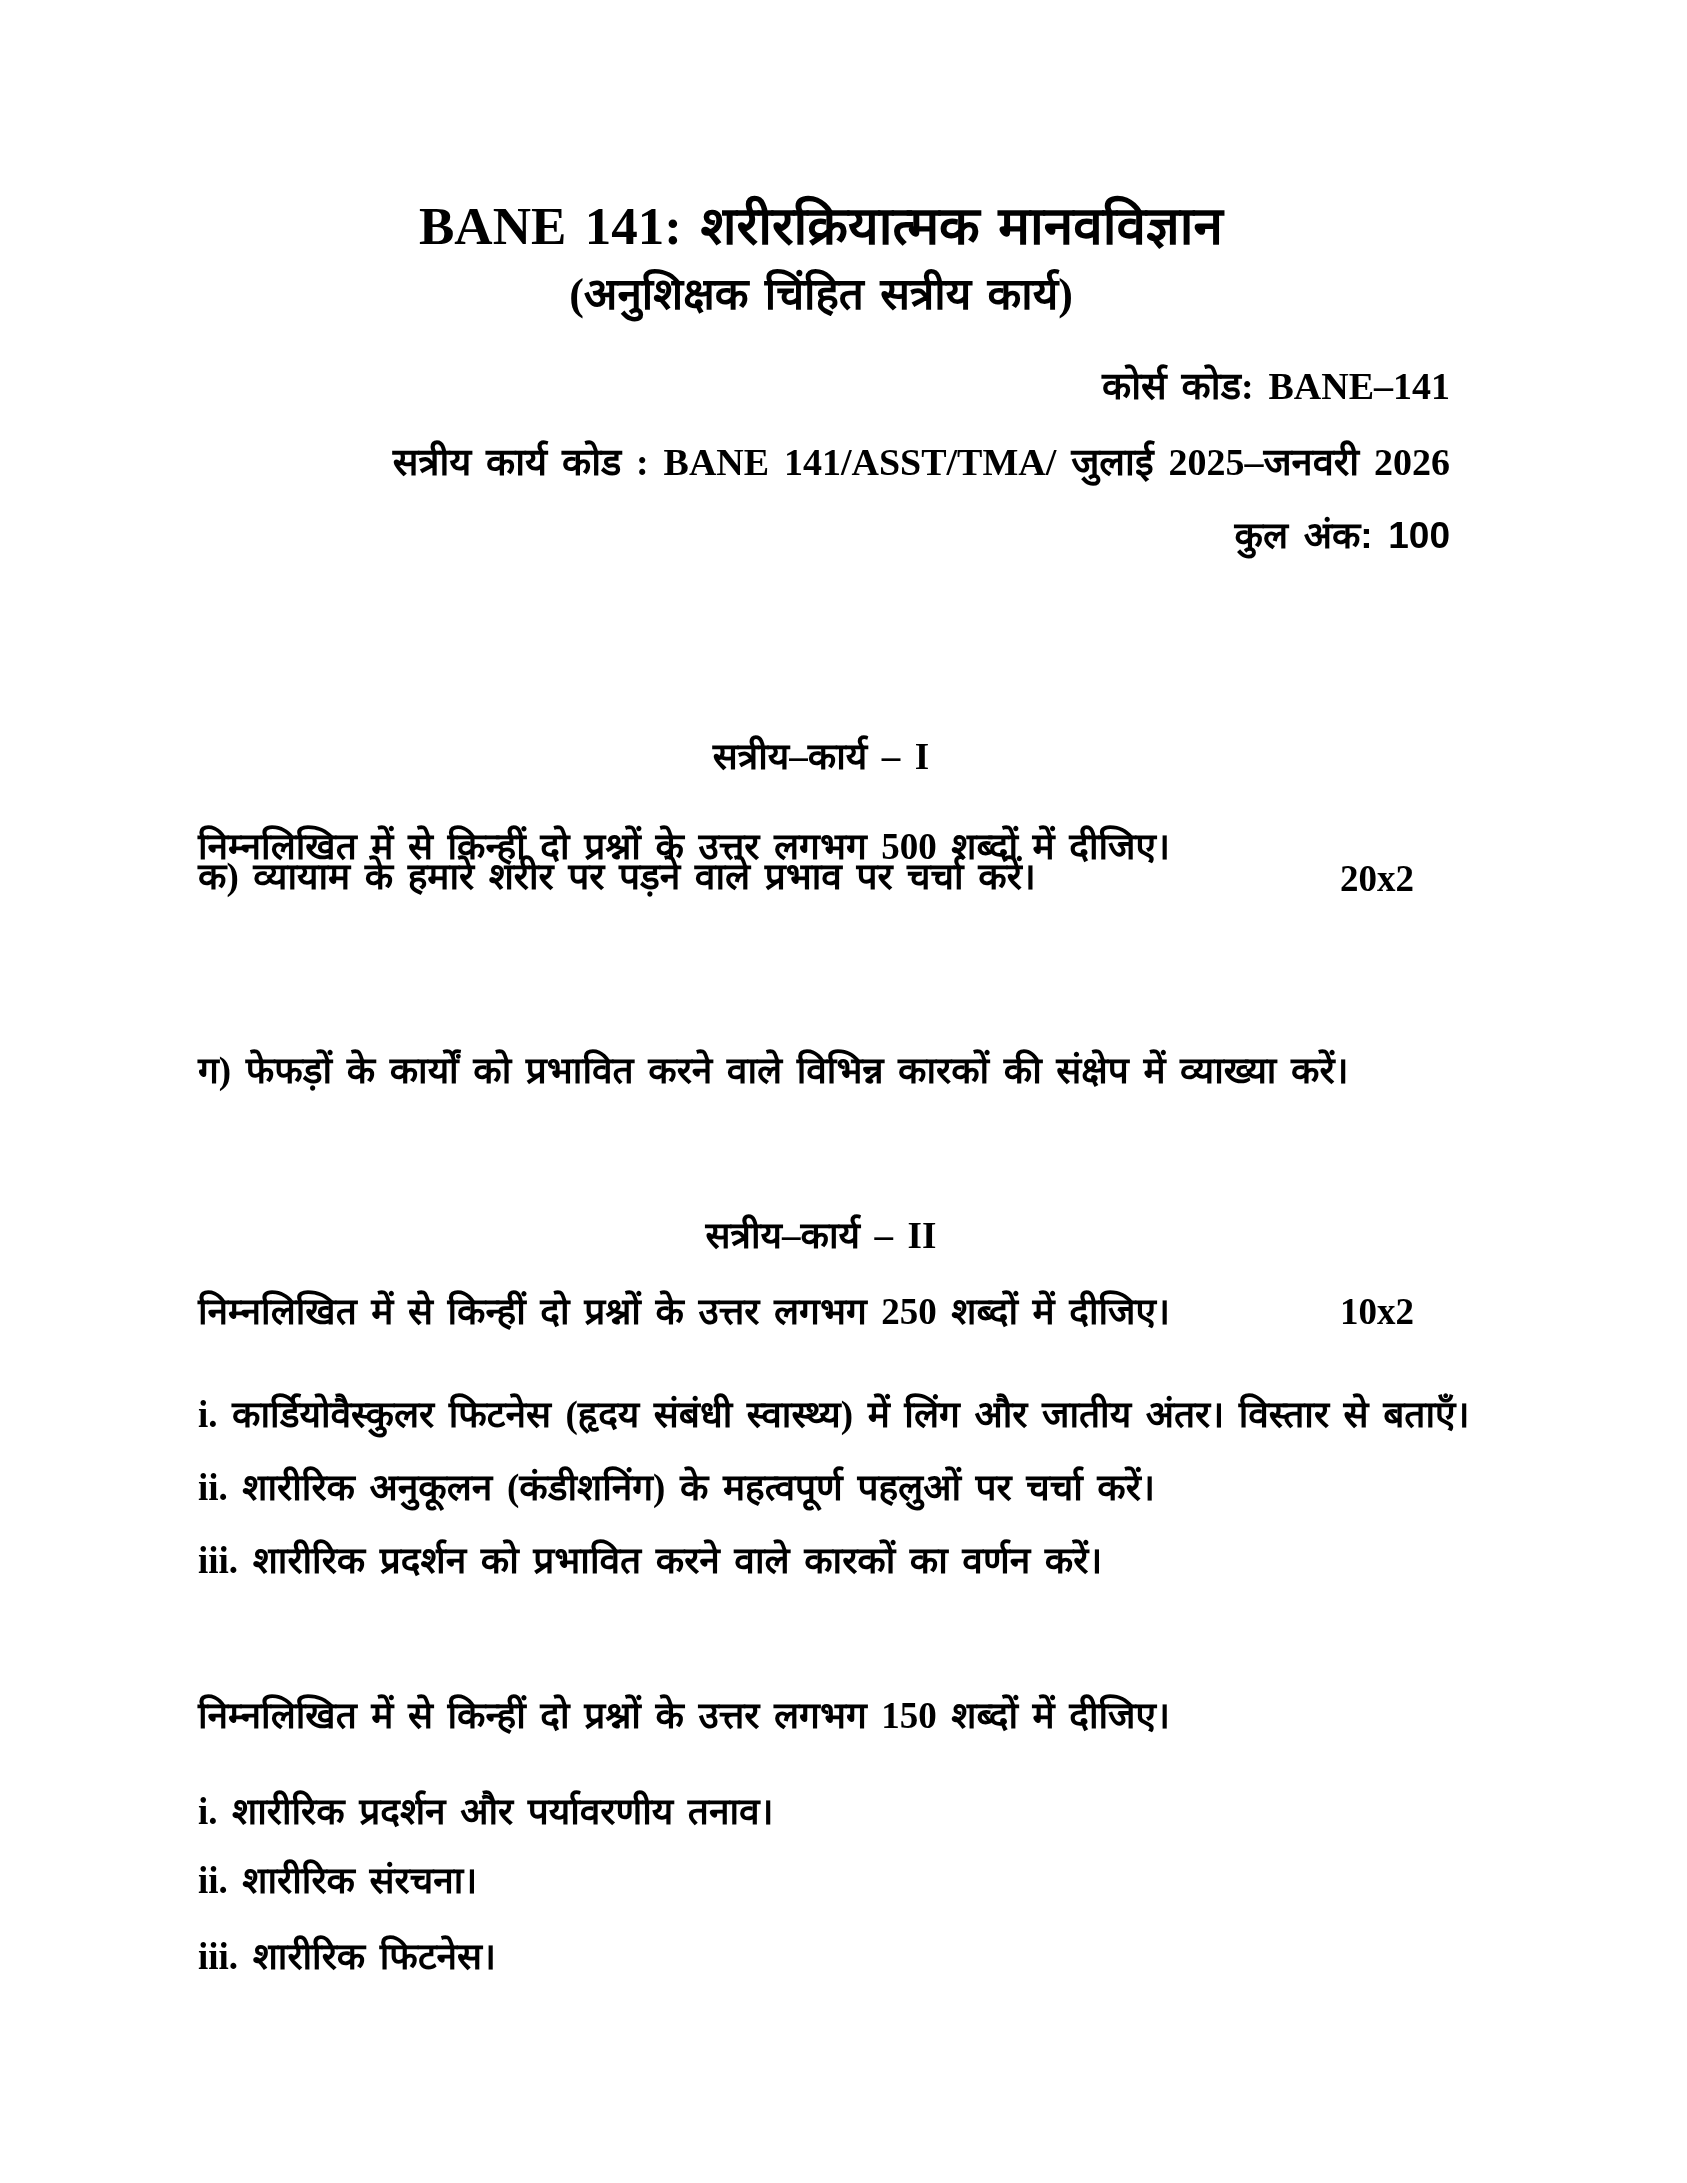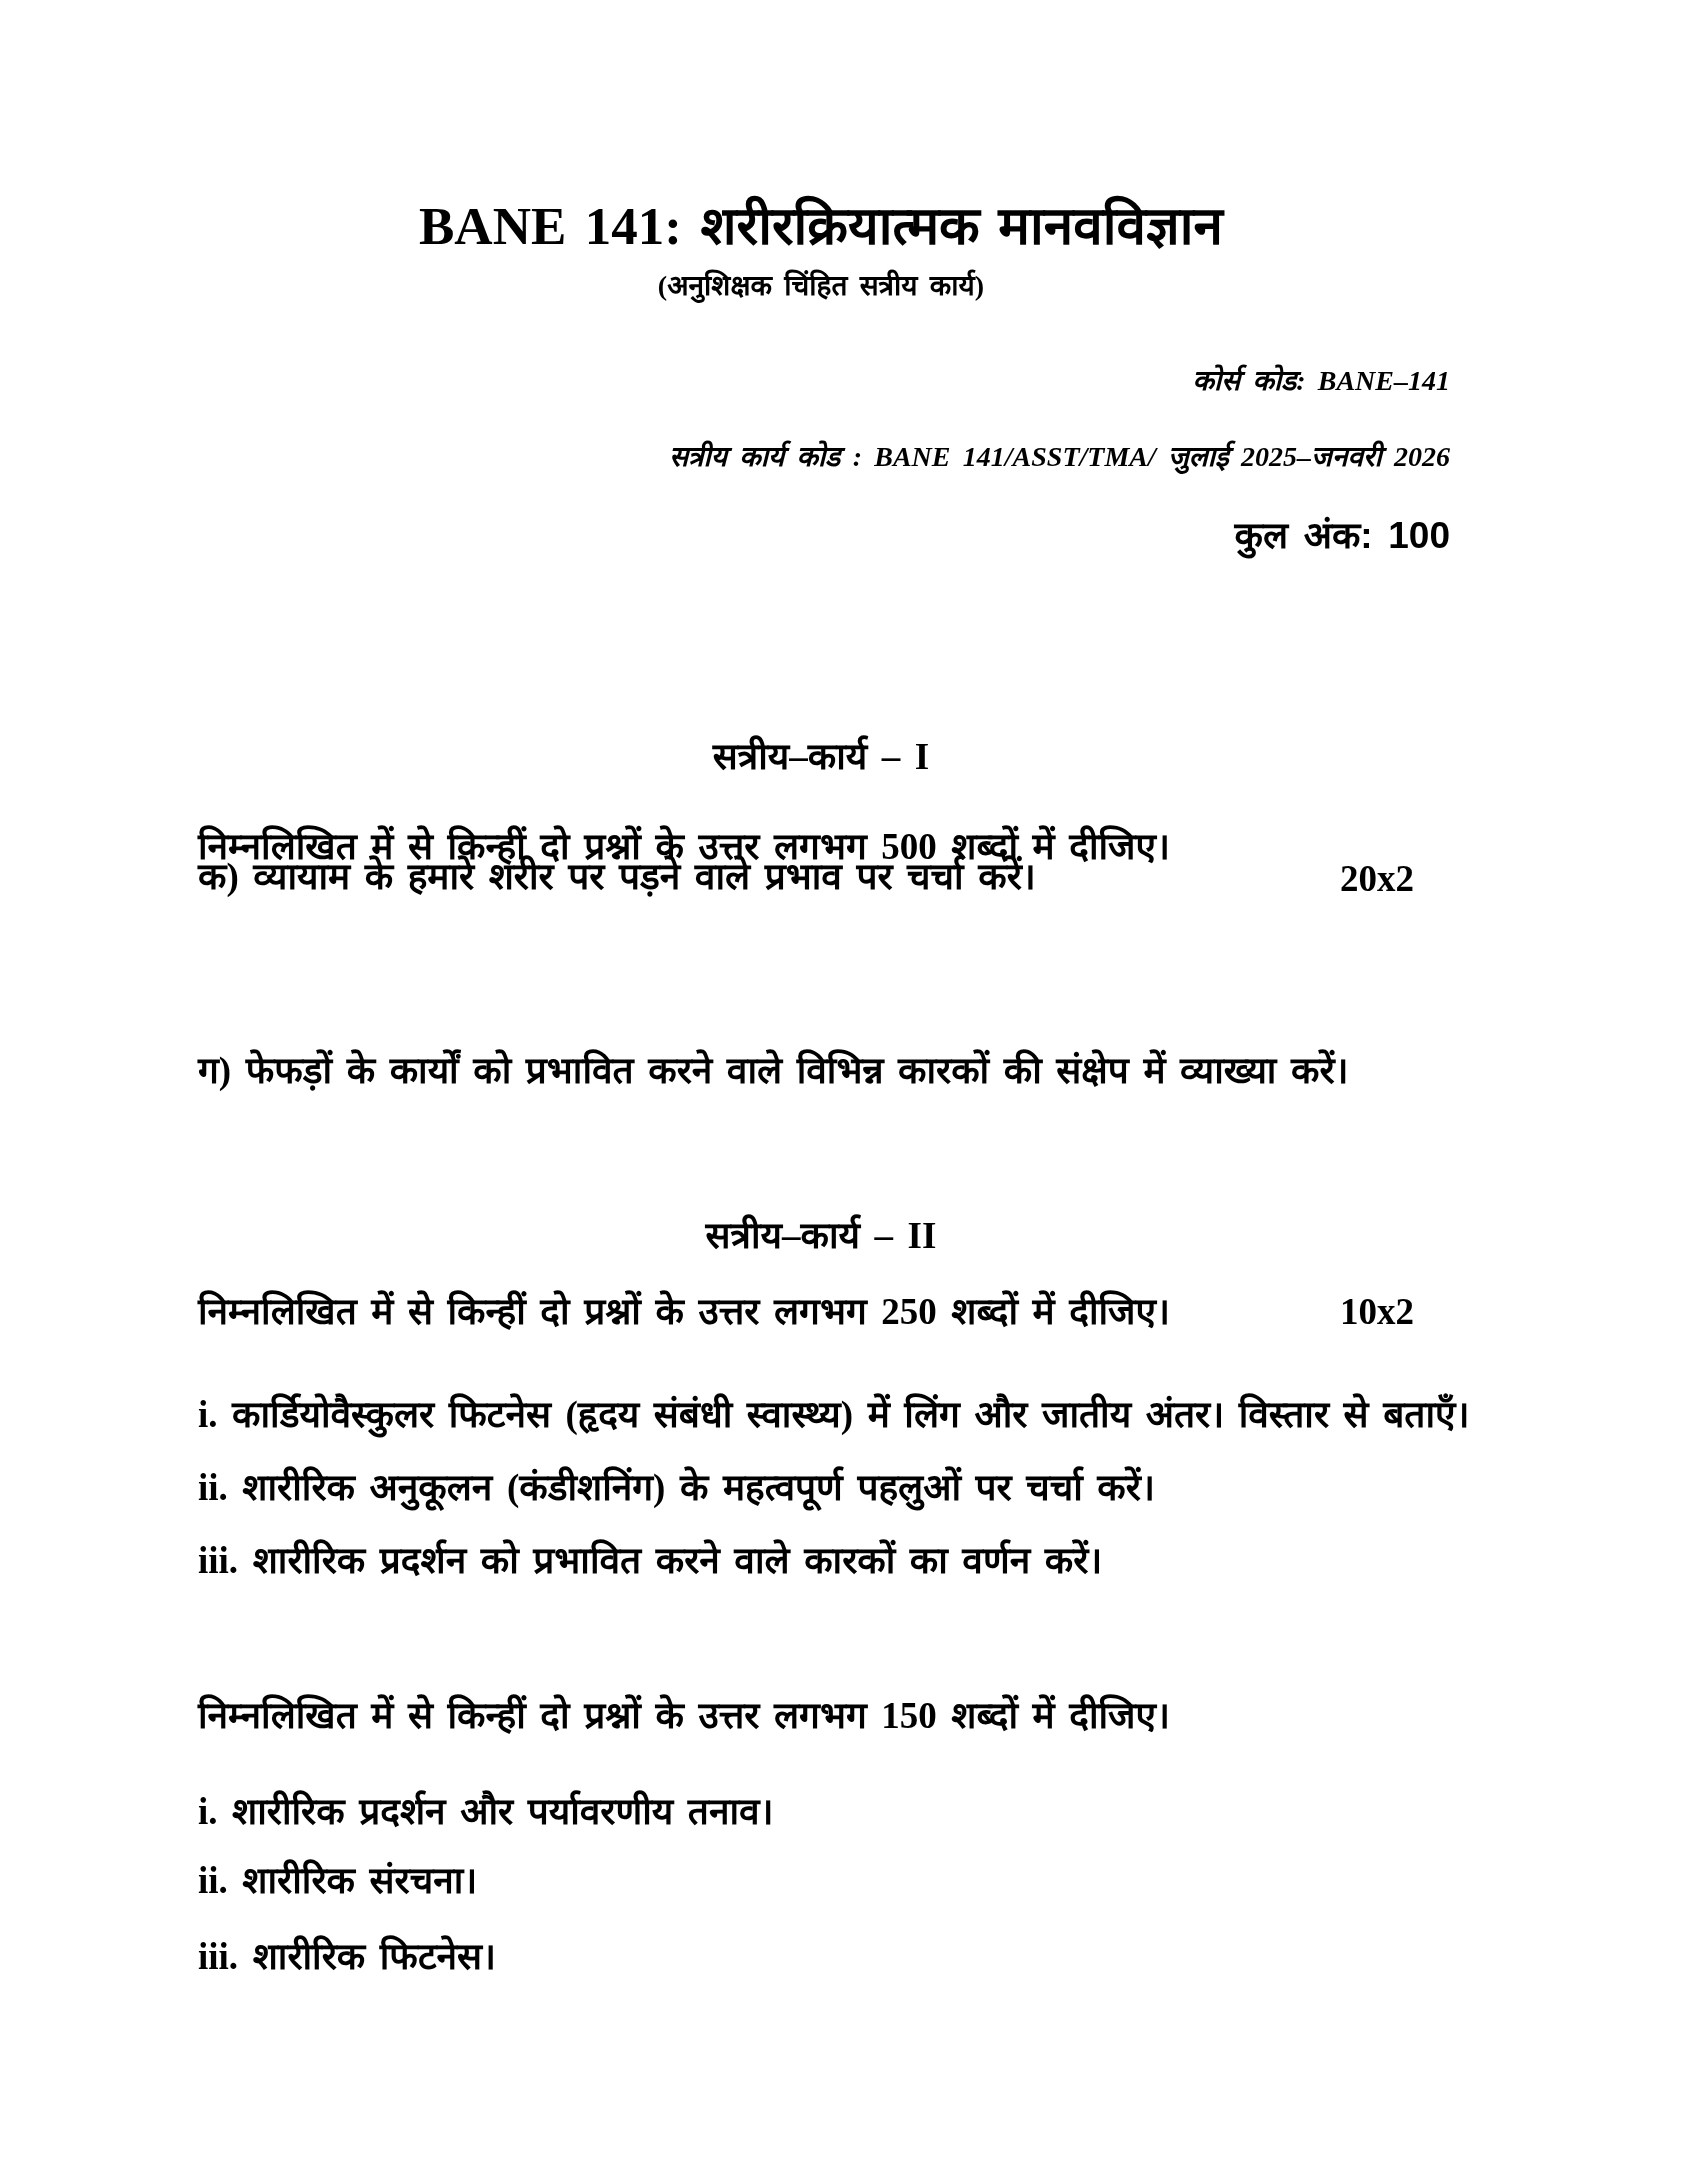--- a/index.html
+++ b/index.html
@@ -42,25 +42,24 @@
     left: auto;
     right: 228px;
     text-align: right;
     font-size: 37px;
     line-height: 1.15;
   }
   .title {
     font-size: 53px;
   }
   .subtitle {
-    font-size: 28px;
+    font-size: 44px;
   }
   .codeline {
-    font-size: 28px;
-    font-style: italic;
+    font-size: 38px;
   }
   .sans {
     font-family: "Liberation Sans", "DejaVu Sans", sans-serif;
   }
 </style>
 </head>
 <body>
 
 <div id="page">
 

